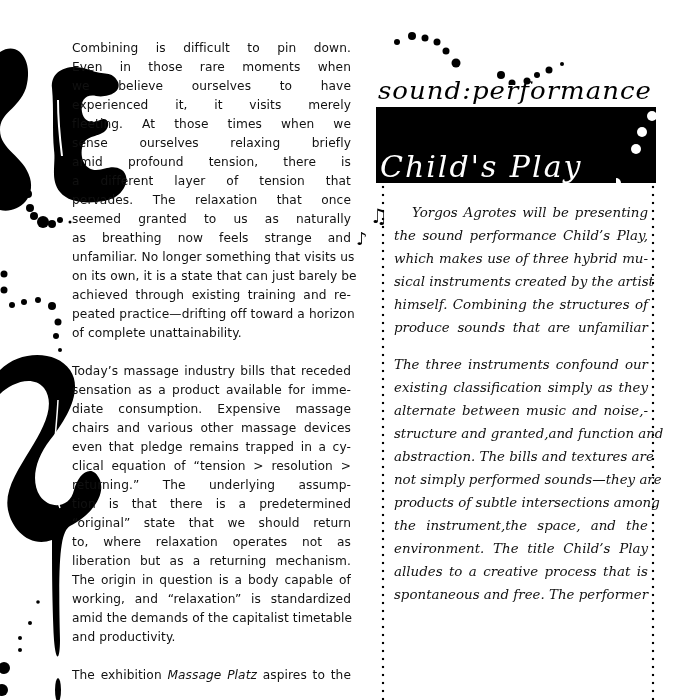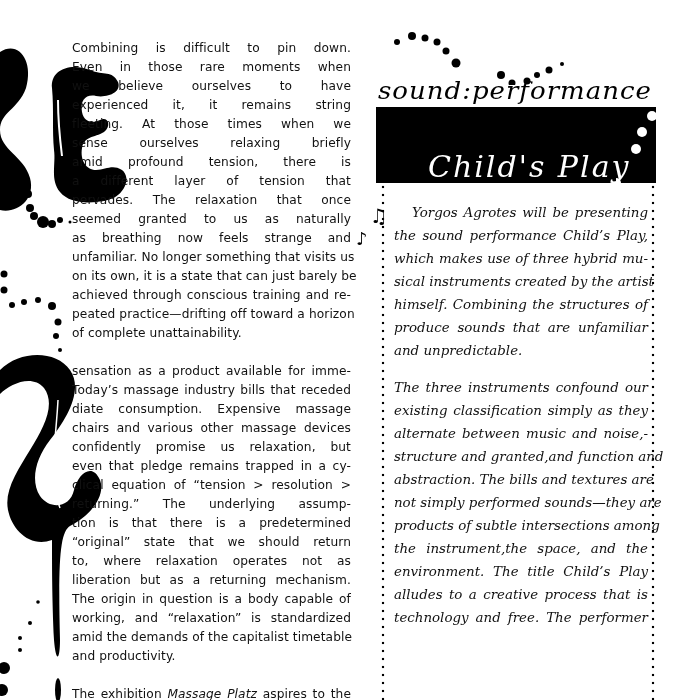--- a/index.html
+++ b/index.html
@@ -11,21 +11,21 @@
     
     .essay { position: absolute; left: 72px; top: 39px; width: 279px; font-size: 12.2px; line-height: 19px; text-align: justify; letter-spacing: 0.1px; }
     .essay p { margin: 0 0 19px 0; }
     .essay .line { display: block; text-align: justify; text-align-last: justify; white-space: nowrap; }
     .essay .line.last { text-align-last: left; }
 
     
     .right { position: absolute; left: 376px; top: 0; width: 282px; height: 700px; }
     .kicker { position: absolute; left: 2px; top: 76px; font-family: "DejaVu Serif", serif; font-style: italic; font-size: 26px; letter-spacing: 1px; color: #000; transform: scaleY(0.9); }
     .banner { position: absolute; left: 0; top: 107px; width: 280px; height: 76px; background: #000; }
-    .banner-title { position: absolute; left: 4px; top: 42px; font-family: "DejaVu Serif", serif; font-style: italic; font-size: 30px; color: #fff; letter-spacing: 2px; margin-left: 48px; }
+    .banner-title { position: absolute; left: 4px; top: 42px; font-family: "DejaVu Serif", serif; font-style: italic; font-size: 30px; color: #fff; letter-spacing: 2px; }
 
     .box { position: absolute; left: 4px; top: 183px; width: 276px; height: 663px; }
     .dots-left, .dots-right { position: absolute; top: 0; bottom: 0; width: 6px; }
     .dots-left { left: 0; background-image: radial-gradient(circle, #000 1.3px, transparent 1.6px); background-size: 6px 8px; }
     .dots-right { right: 0; background-image: radial-gradient(circle, #000 1.3px, transparent 1.6px); background-size: 6px 8px; }
 
     .story { position: absolute; left: 14px; top: 18px; width: 254px; font-family: "DejaVu Serif", serif; font-style: italic; font-size: 13.4px; line-height: 23px; color: #111; }
     .story p { margin: 0 0 14px 0; }
     .story .line { display: block; text-align: justify; text-align-last: justify; white-space: nowrap; }
     .story .line.last { text-align-last: left; }
@@ -75,40 +75,39 @@
       <circle cx="2" cy="690" r="6"></circle>
     <ellipse cx="58" cy="690" rx="3" ry="12"></ellipse>
   </g>
 </svg>
 
 <div class="essay">
   <p>
     <span class="line">Combining is difficult to pin down.</span>
     <span class="line">Even in those rare moments when</span>
     <span class="line">we believe ourselves to have</span>
-    <span class="line">experienced it, it remains string</span>
+    <span class="line">experienced it, it visits merely</span>
     <span class="line">fleeting. At those times when we</span>
     <span class="line">sense ourselves relaxing briefly</span>
     <span class="line">amid profound tension, there is</span>
     <span class="line">a different layer of tension that</span>
     <span class="line">pervades. The relaxation that once</span>
     <span class="line">seemed granted to us as naturally</span>
     <span class="line">as breathing now feels strange and</span>
     <span class="line">unfamiliar. No longer something that visits us</span>
     <span class="line">on its own, it is a state that can just barely be</span>
-    <span class="line">achieved through conscious training and re-</span>
+    <span class="line">achieved through existing training and re-</span>
     <span class="line">peated practice—drifting off toward a horizon</span>
     <span class="line last">of complete unattainability.</span>
   </p>
   <p>
+    <span class="line">Today’s massage industry bills that receded</span>
     <span class="line">sensation as a product available for imme-</span>
-    <span class="line">Today’s massage industry bills that receded</span>
     <span class="line">diate consumption. Expensive massage</span>
     <span class="line">chairs and various other massage devices</span>
-    <span class="line">confidently promise us relaxation, but</span>
     <span class="line">even that pledge remains trapped in a cy-</span>
     <span class="line">clical equation of “tension &gt; resolution &gt;</span>
     <span class="line">returning.” The underlying assump-</span>
     <span class="line">tion is that there is a predetermined</span>
     <span class="line">“original” state that we should return</span>
     <span class="line">to, where relaxation operates not as</span>
     <span class="line">liberation but as a returning mechanism.</span>
     <span class="line">The origin in question is a body capable of</span>
     <span class="line">working, and “relaxation” is standardized</span>
     <span class="line">amid the demands of the capitalist timetable</span>
@@ -157,30 +156,29 @@
     <div class="dots-right"></div>
     <div class="story">
       <p>
 
         <span class="line indent">Yorgos Agrotes will be presenting</span>
         <span class="line">the sound performance Child’s Play,</span>
         <span class="line">which makes use of three hybrid mu-</span>
         <span class="line">sical instruments created by the artist</span>
         <span class="line">himself. Combining the structures of</span>
         <span class="line">produce sounds that are unfamiliar</span>
-        <span class="line last">and unpredictable.</span>
       </p>
       <p>
         <span class="line">The three instruments confound our</span>
         <span class="line">existing classification simply as they</span>
         <span class="line">alternate between music and noise,-</span>
         <span class="line">structure and granted,and function and</span>
         <span class="line">abstraction. The bills and textures are</span>
         <span class="line">not simply performed sounds—they are</span>
         <span class="line">products of subtle intersections among</span>
         <span class="line">the instrument,the space, and the</span>
         <span class="line">environment. The title Child’s Play</span>
         <span class="line">alludes to a creative process that is</span>
-        <span class="line">technology and free. The performer</span>
+        <span class="line">spontaneous and free. The performer</span>
       </p>
     </div>
   </div>
 </div>
 
 </body></html>

